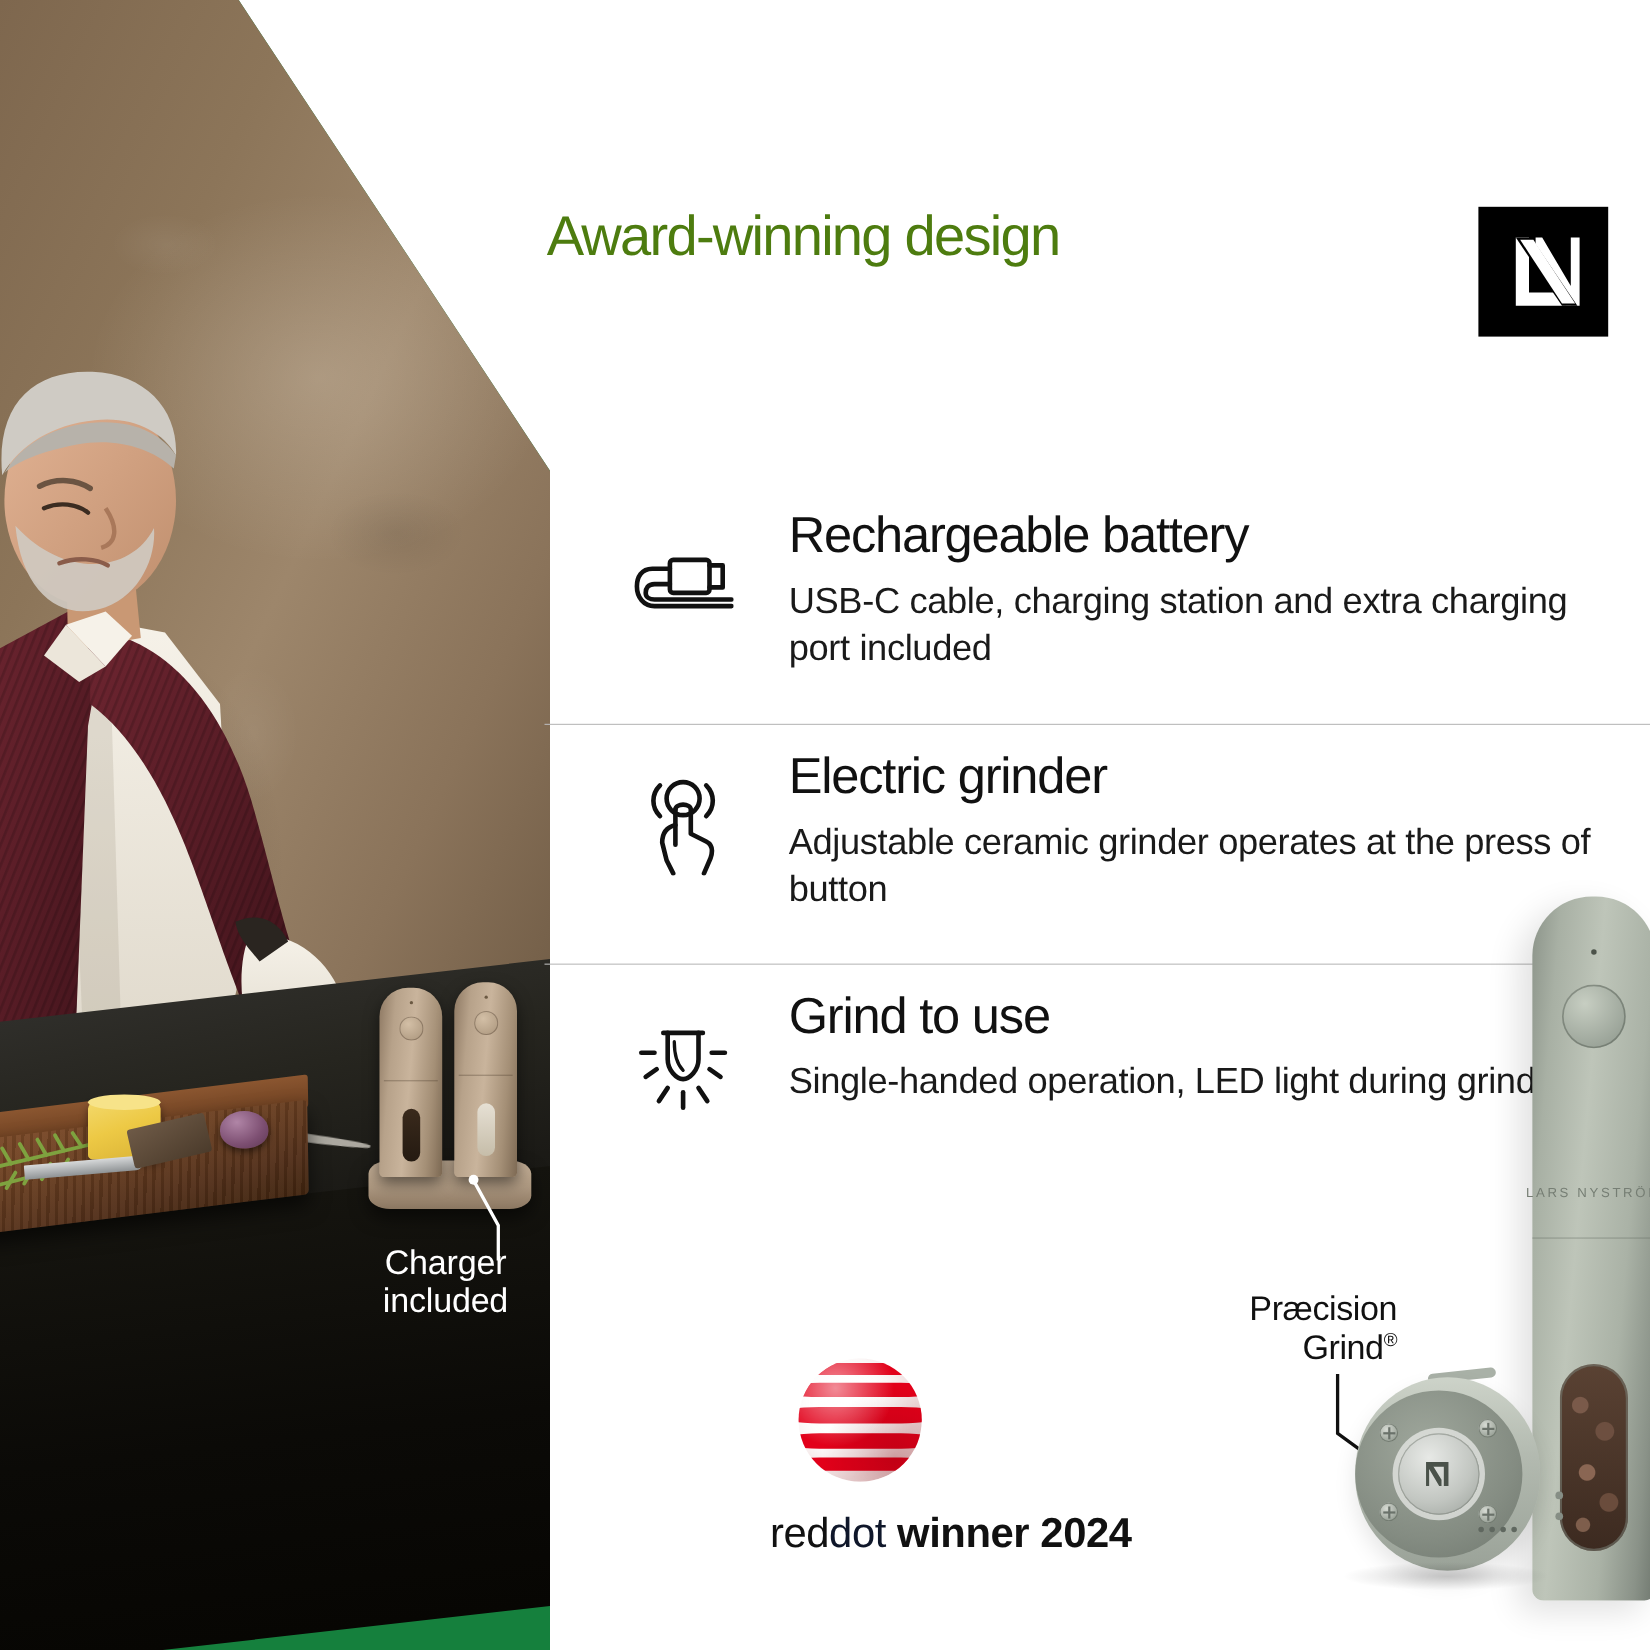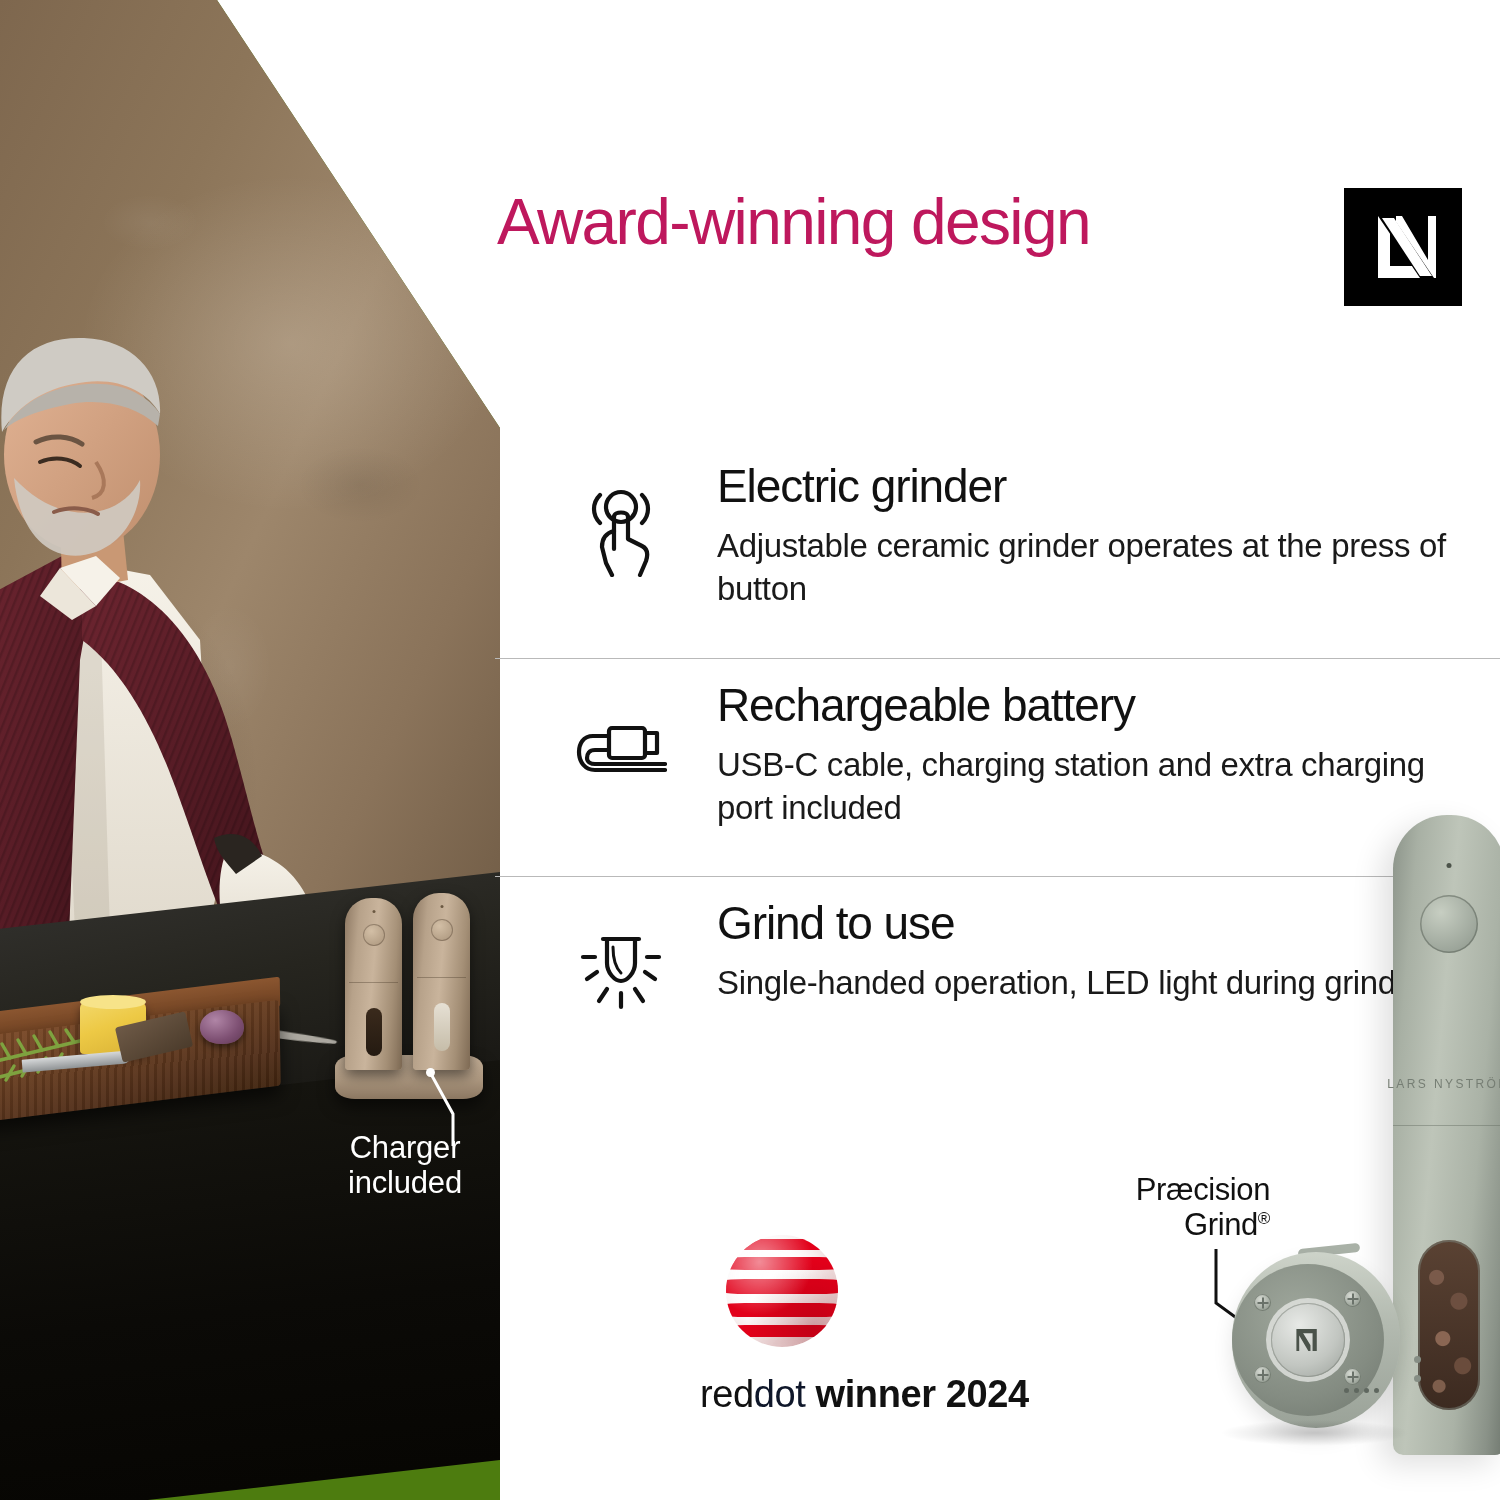--- a/index.html
+++ b/index.html
@@ -21,21 +21,21 @@
   }
 
   
   .photo-panel {
     position: absolute;
     left: 0; top: 0;
     width: 500px; height: 1500px;
     overflow: hidden;
     
     clip-path: polygon(0 0, 217px 0, 500px 428px, 500px 1500px, 0 1500px);
-    background: #4d7c0f;
+    background: #15803d;
   }
   
   .wall {
     position: absolute;
     left: 0; top: 0; width: 500px; height: 1010px;
     background:
       radial-gradient(ellipse 300px 240px at 58% 34%, rgba(255,246,232,.20), rgba(255,246,232,0) 70%),
       radial-gradient(ellipse 220px 300px at 20% 78%, rgba(40,26,14,.28), rgba(40,26,14,0) 72%),
       linear-gradient(115deg, #7e674e 0%, #8c7559 28%, #9d866b 52%, #8a735a 76%, #6d5943 100%);
   }
@@ -172,21 +172,21 @@
     letter-spacing:-.2px;
   }
   .callout-dot-w{
     position:absolute; left:426px; top:1068px; width:9px; height:9px;
     border-radius:50%; background:#ffffff;
   }
 
   
   .headline{
     position:absolute; left:497px; top:186px; width:640px;
-    font-size:64px; line-height:1.13; color:#be185d;
+    font-size:51px; line-height:1.13; color:#4d7c0f;
     letter-spacing:-1.6px; font-weight:400;
   }
 
   .brand-logo{
     position:absolute; right:38px; top:188px;
     width:118px; height:118px; background:#000000;
     display:flex; align-items:center; justify-content:center;
   }
   .brand-logo svg{ display:block; }
 
@@ -483,51 +483,51 @@
       <polygon points="24,6 36,6 62,50 62,6 70,6 70,68 58,68 30,22 30,6" fill="#ffffff"></polygon>
       <polygon points="12,6 26,6 68,68 54,68" fill="#000000"></polygon>
       <polygon points="16,8 28,8 66,66 54,66" fill="#ffffff"></polygon>
     </svg>
   </div>
 
   <div class="features">
 
     <div class="feature">
       <div class="feature-icon">
+        <svg width="92" height="66" viewBox="0 0 92 66">
+          <g fill="none" stroke="#111111" stroke-width="4.2" stroke-linejoin="round" stroke-linecap="round">
+            <rect x="34" y="10" width="36" height="30" rx="3"></rect>
+            <path d="M 70 15 L 82 15 L 82 35 L 70 35"></path>
+            <path d="M 34 18 L 18 18 C 8 18, 4 26, 4 34 C 4 44, 10 52, 20 52 L 90 52"></path>
+            <path d="M 34 32 L 20 32 C 14 32, 12 36, 12 40 C 12 44, 16 46, 20 46 L 90 46"></path>
+          </g>
+        </svg>
+      </div>
+      <div class="feature-body">
+        <div class="feature-title">Rechargeable battery</div>
+        <div class="feature-desc">USB-C cable, charging station and extra charging port included</div>
+      </div>
+    </div>
+
+    <div class="feature">
+      <div class="feature-icon">
         <svg width="86" height="90" viewBox="0 0 86 90">
           <g fill="none" stroke="#111111" stroke-width="4.2" stroke-linecap="round" stroke-linejoin="round">
             <circle cx="43" cy="20" r="15"></circle>
             <path d="M 22 8 C 14 16, 14 28, 22 36"></path>
             <path d="M 64 8 C 72 16, 72 28, 64 36"></path>
             <path d="M 36 30 C 36 24, 50 24, 50 30 L 50 52 L 64 59 C 70 62, 70 68, 68 74 L 62 88"></path>
             <path d="M 36 30 L 36 62"></path>
             <path d="M 36 44 C 28 46, 24 52, 24 60 L 28 76 L 34 88"></path>
           </g>
         </svg>
       </div>
       <div class="feature-body">
         <div class="feature-title">Electric grinder</div>
         <div class="feature-desc">Adjustable ceramic grinder operates at the press of button</div>
-      </div>
-    </div>
-
-    <div class="feature">
-      <div class="feature-icon">
-        <svg width="92" height="66" viewBox="0 0 92 66">
-          <g fill="none" stroke="#111111" stroke-width="4.2" stroke-linejoin="round" stroke-linecap="round">
-            <rect x="34" y="10" width="36" height="30" rx="3"></rect>
-            <path d="M 70 15 L 82 15 L 82 35 L 70 35"></path>
-            <path d="M 34 18 L 18 18 C 8 18, 4 26, 4 34 C 4 44, 10 52, 20 52 L 90 52"></path>
-            <path d="M 34 32 L 20 32 C 14 32, 12 36, 12 40 C 12 44, 16 46, 20 46 L 90 46"></path>
-          </g>
-        </svg>
-      </div>
-      <div class="feature-body">
-        <div class="feature-title">Rechargeable battery</div>
-        <div class="feature-desc">USB-C cable, charging station and extra charging port included</div>
       </div>
     </div>
 
     <div class="feature">
       <div class="feature-icon">
         <svg width="92" height="88" viewBox="0 0 92 88">
           <g fill="none" stroke="#111111" stroke-width="4.2" stroke-linecap="round">
             <path d="M 28 14 L 64 14"></path>
             <path d="M 32 14 L 32 38 C 32 48, 40 56, 46 56 C 52 56, 60 48, 60 38 L 60 14"></path>
             <path d="M 38 22 C 38 34, 40 42, 46 48" stroke-width="3"></path>

